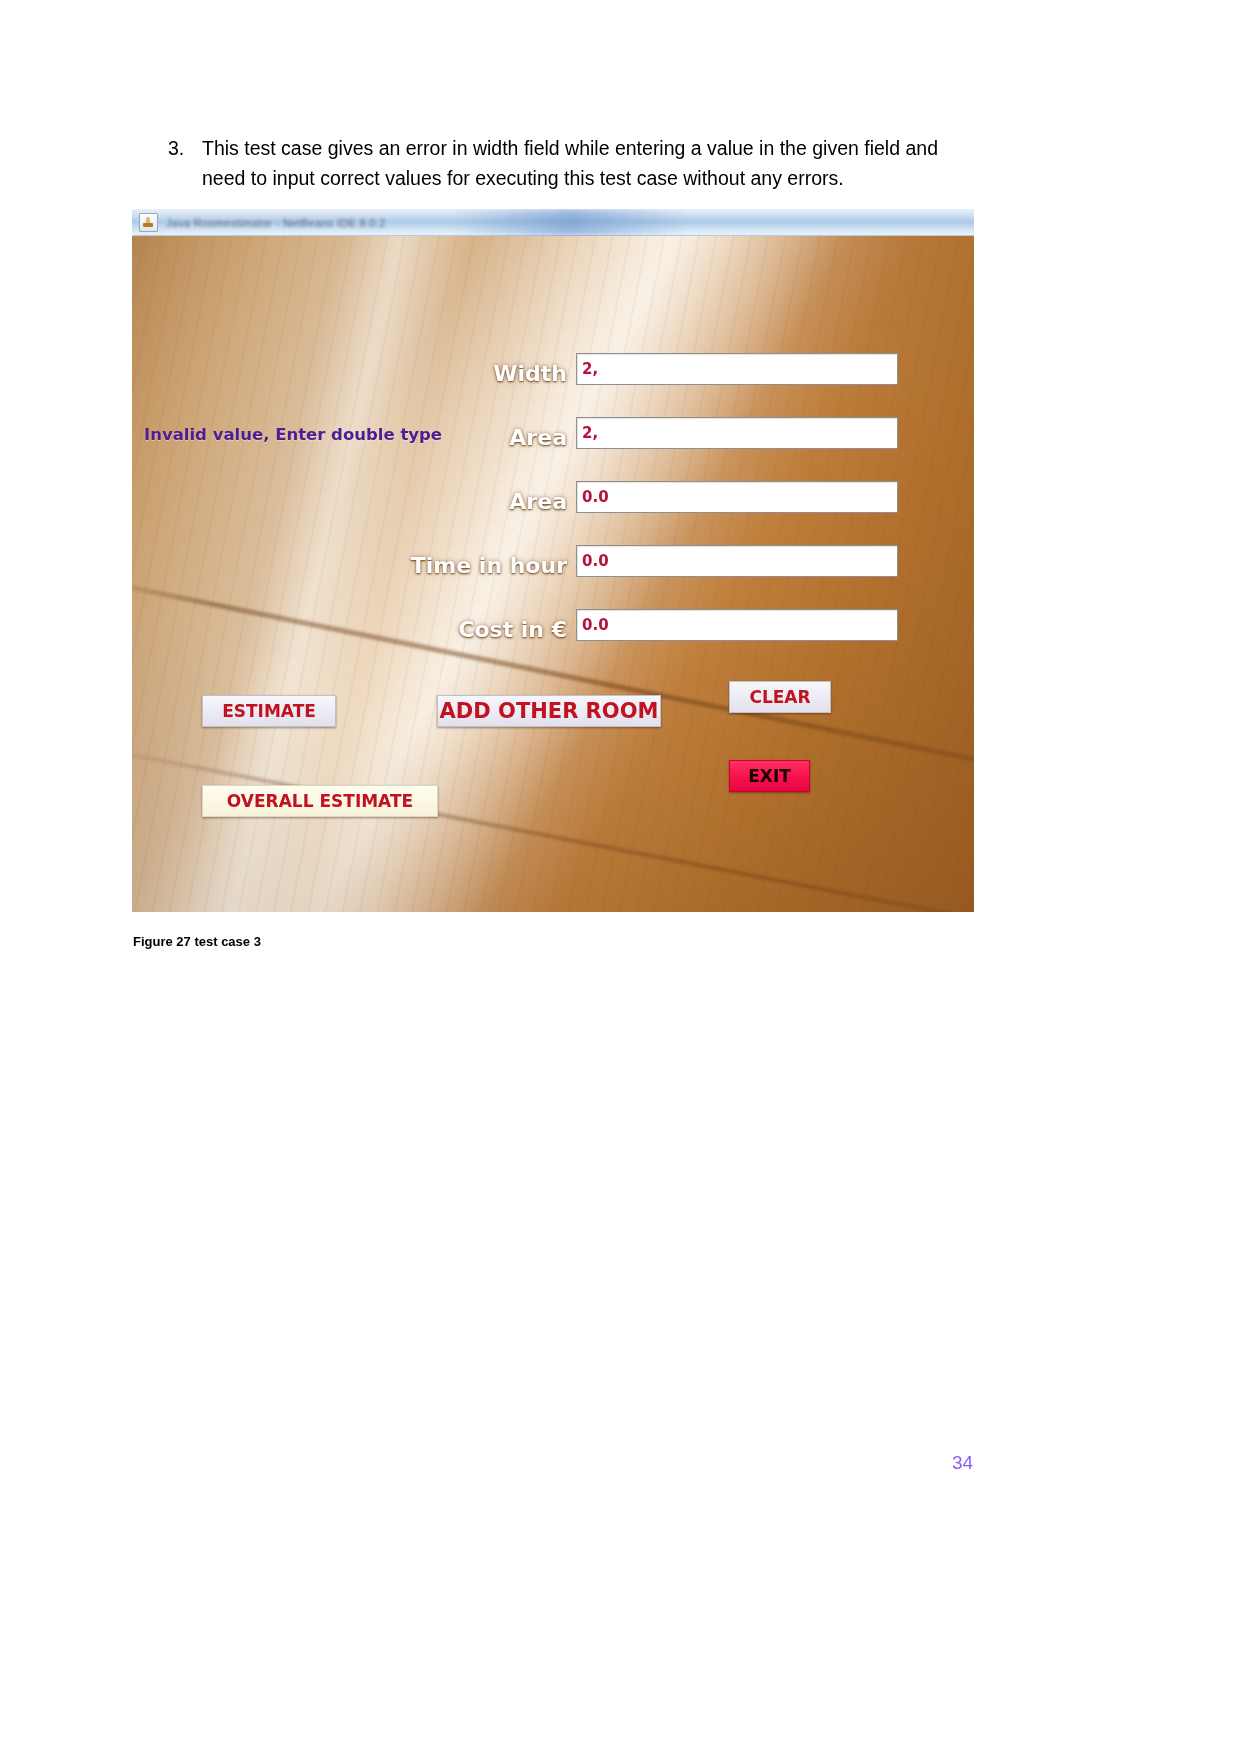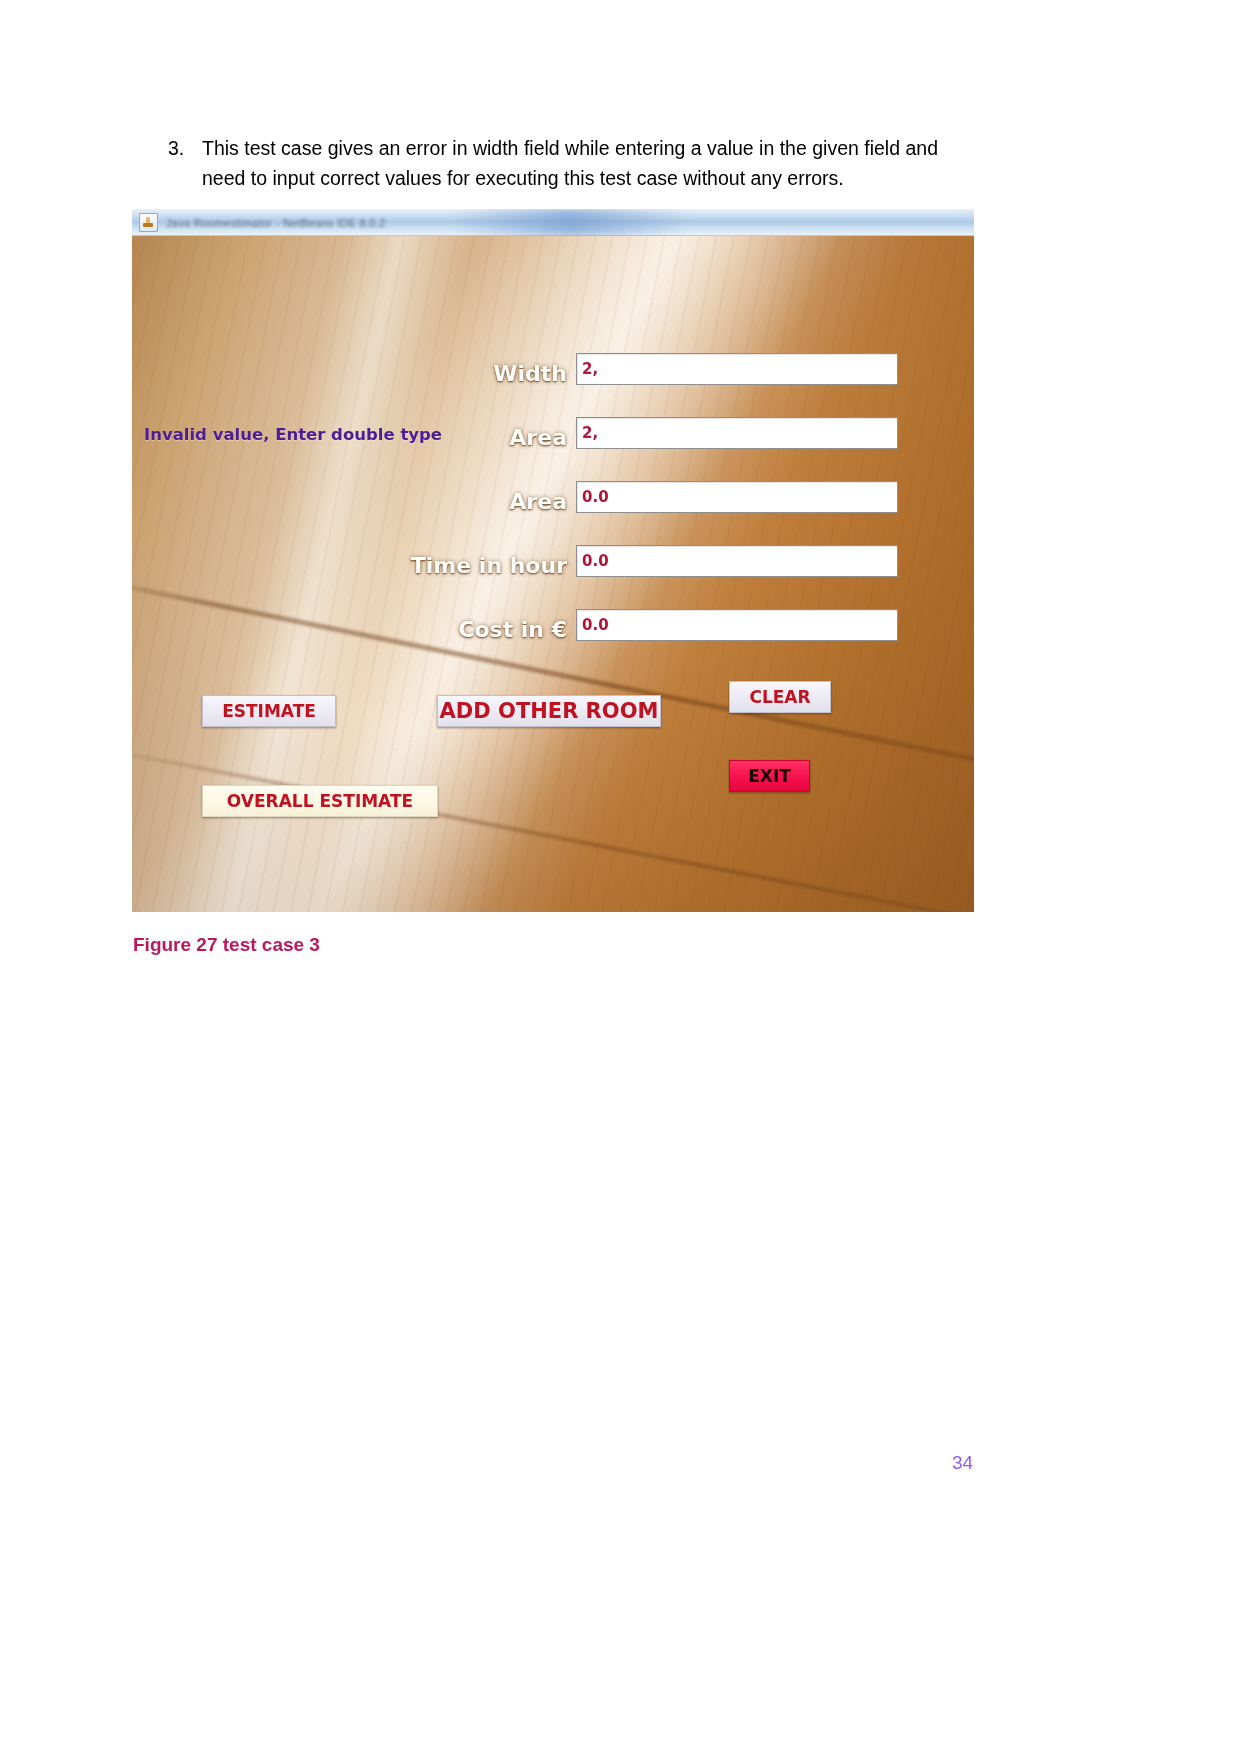--- a/index.html
+++ b/index.html
@@ -278,23 +278,23 @@
   #btn-add-other     { left: 305px; top: 486px; width: 222px; height: 30px; font-size: 21px; }
   #btn-clear         { left: 597px; top: 472px; width: 100px; height: 30px; font-size: 17px; }
   #btn-overall       { left: 70px;  top: 576px; width: 234px; height: 30px; font-size: 17px; }
   #btn-exit          { left: 597px; top: 551px; width: 79px;  height: 30px; font-size: 17px; }
 
   
   .figure-caption {
     position: absolute;
     left: 133px;
     top: 934px;
-    font-size: 19px;
-    font-weight: bold;
-    color: #be185d;
+    font-size: 13px;
+    font-weight: bold;
+    color: #000000;
     text-align: center;
   }
   .page-number {
     position: absolute;
     left: 952px;
     top: 1452px;
     font-size: 19px;
     color: #8b5cf6;
   }
 </style>

